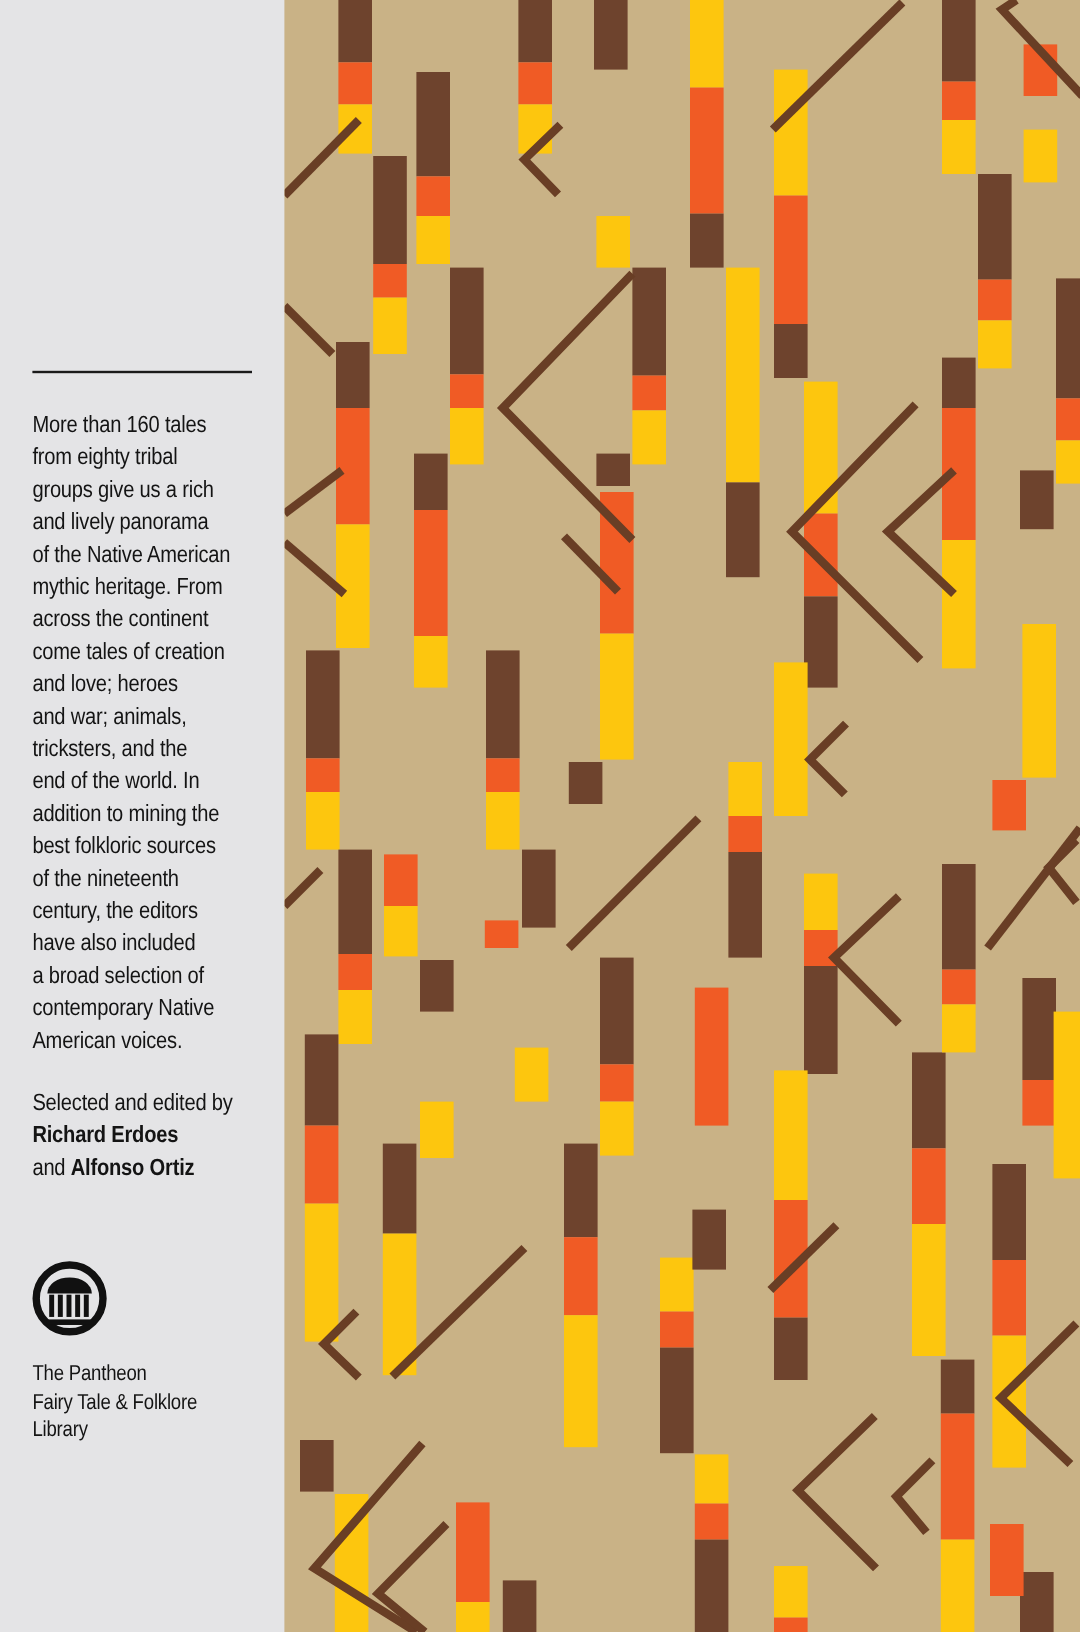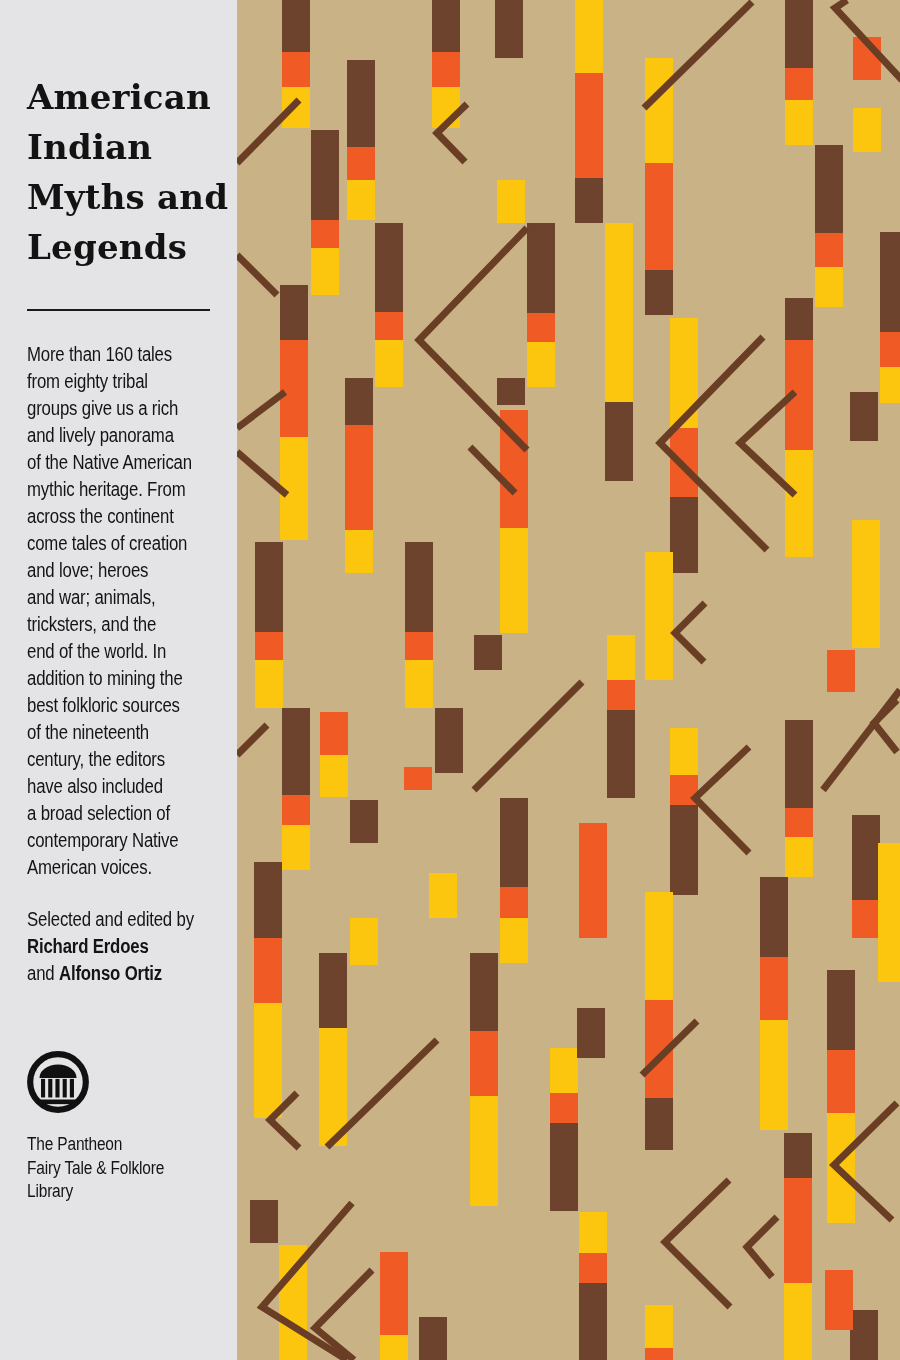--- a/index.html
+++ b/index.html
@@ -37,24 +37,20 @@
   .bar{position:absolute;}
   .bar div{width:100%;}
   #lines-svg{position:absolute;left:0;top:0;}
 </style>
 </head>
 <body>
 
 <div id="cover">
 
   <div id="left-panel">
-    <h1 id="title" style="margin:0;">American
-Indian
-Myths and
-Legends</h1>
     <div id="divider"></div>
     <div id="description" class="cond">More than 160 tales
 from eighty tribal
 groups give us a rich
 and lively panorama
 of the Native American
 mythic heritage. From
 across the continent
 come tales of creation
 and love; heroes

